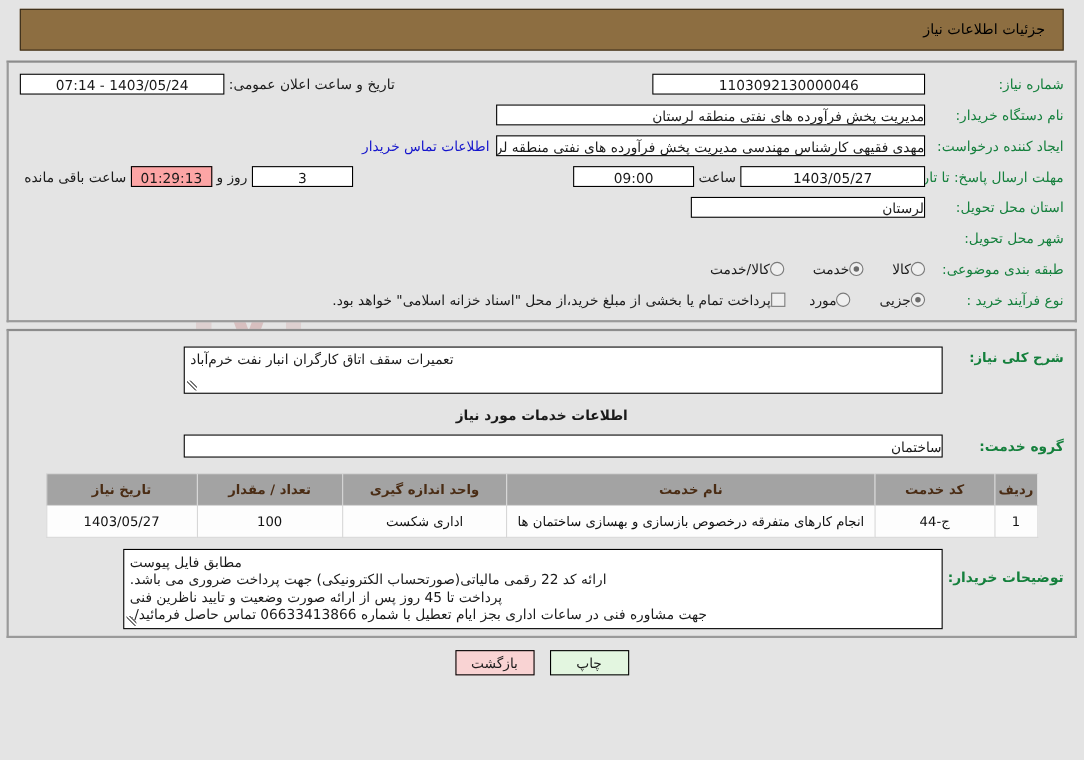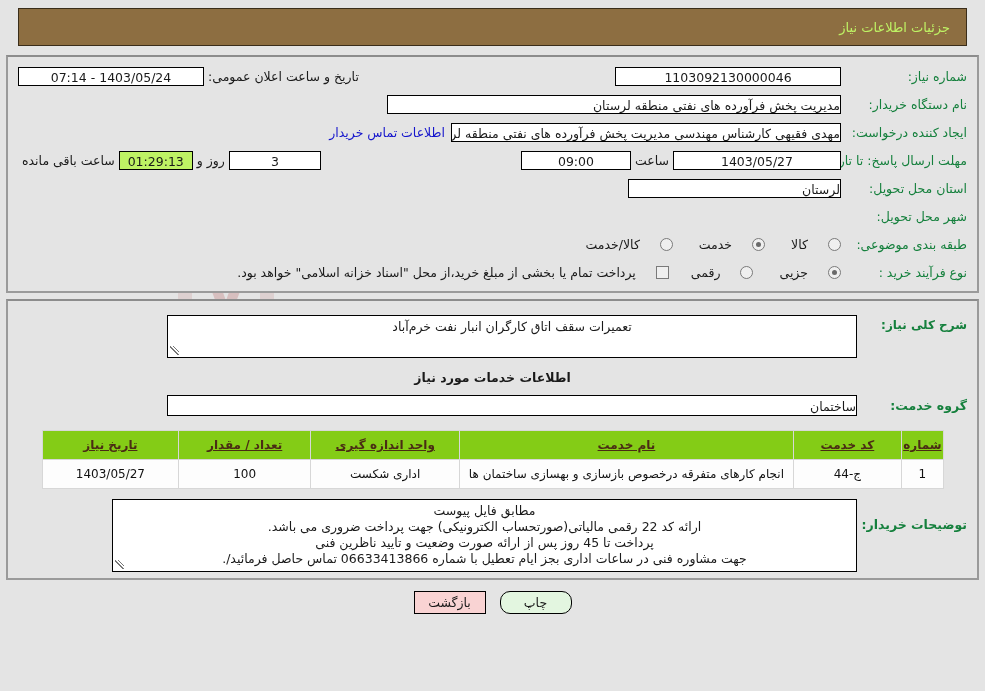--- a/index.html
+++ b/index.html
@@ -74,21 +74,21 @@
   }
 
   
   .page { position: relative; z-index: 2; }
 
   .title-bar {
     margin: 8px 18px 0 18px;
     height: 38px;
     background: #8d6e41;
     border: 1px solid #3a2d1a;
-    color: #bef264;
+    color: #000000;
     display: flex;
     align-items: center;
     justify-content: flex-start;
     padding: 0 16px;
     box-sizing: border-box;
   }
   .title-bar .t {
     font-size: 13px;
     font-weight: normal;
   }
@@ -133,25 +133,25 @@
     line-height: 19px;
     font-size: 12.5px;
     padding: 0 0;
     box-sizing: border-box;
     overflow: hidden;
     white-space: nowrap;
     text-align: center;
   }
   .box.rtltext { text-align: right; }
   .box.center { text-align: center; }
-  .box.cream { background: #bef264; }
-
-  
-  .w-need   { width: 226px; }
-  .w-org    { width: 454px; }
+  .box.cream { background: #fca5a5; }
+
+  
+  .w-need   { width: 248px; }
+  .w-org    { width: 390px; }
   .w-create { width: 390px; }
   .w-date   { width: 168px; }
   .w-time   { width: 110px; }
   .w-days   { width: 92px; }
   .w-count  { width: 74px; }
   .w-ann    { width: 186px; }
   .w-prov   { width: 213px; }
   .w-city   { width: 213px; }
 
   .link {
@@ -163,21 +163,21 @@
     cursor: pointer;
   }
 
   .spacer { flex: 1 1 auto; }
 
   
   .radio-group { display: flex; align-items: center; gap: 4px; }
   .radio-item {
     display: flex;
     align-items: center;
-    gap: 20px;
+    gap: 0;
     margin-left: 22px;
     font-size: 12.5px;
     white-space: nowrap;
     text-align: center;
   }
   .radio {
     width: 13px;
     height: 13px;
     border-radius: 50%;
     border: 1px solid #7a7a7a;
@@ -203,22 +203,22 @@
     display: inline-block;
     flex: 0 0 auto;
   }
 
   
   .ta {
     border: 1px solid #000;
     background: #fff;
     box-sizing: border-box;
     font-size: 12.5px;
-    padding: 3px 22px;
-    text-align: center;
+    padding: 3px 5px;
+    text-align: left;
     position: relative;
     line-height: 16px;
     white-space: pre-line;
     overflow: hidden;
   }
   .ta::after {
     content: "";
     position: absolute;
     left: 2px;
     bottom: 2px;
@@ -256,28 +256,27 @@
 
   
   table.items {
     width: 902px;
     border-collapse: collapse;
     margin: 14px auto 0 auto;
     background: #fff;
     font-size: 12px;
   }
   table.items th {
-    background: #84cc16;
+    background: #a3a3a3;
     color: #4a2c14;
     font-weight: bold;
     border: 1px solid #d7d7d7;
     height: 26px;
     text-align: center;
     font-size: 12px;
-    text-decoration: underline;
   }
   table.items td {
     border: 1px solid #d7d7d7;
     height: 26px;
     text-align: center;
     background: #fdfdfd;
     font-size: 12px;
     color: #111;
   }
   .col-radif { width: 36px; }
@@ -306,21 +305,21 @@
   }
   .btn {
     border: 1px solid #000;
     font-size: 12.5px;
     padding: 3px 0;
     width: 72px;
     text-align: center;
     cursor: pointer;
     box-sizing: border-box;
   }
-  .btn-print  { background: #e3f6e0; border-radius: 10px; }
+  .btn-print  { background: #e3f6e0; }
   .btn-back   { background: #f9d3d3; }
 </style>
 </head>
 <body>
 
 <div id="watermark">
   <div class="wm-shield"></div>
   <div class="wm-shield-in"></div>
   <div class="wm-v">V</div>
   <div class="wm-text">AriaTender.net</div>
@@ -394,21 +393,21 @@
 
     <div class="row">
       <span class="lbl">نوع فرآیند خرید :</span>
       <span class="radio-group">
         <span class="radio-item">
           <span class="radio on"></span>
           <span>جزیی</span>
         </span>
         <span class="radio-item">
           <span class="radio"></span>
-          <span>رقمی</span>
+          <span>مورد</span>
         </span>
       </span>
       <span class="radio-item">
         <span class="chk"></span>
         <span>پرداخت تمام یا بخشی از مبلغ خرید،از محل "اسناد خزانه اسلامی" خواهد بود.</span>
       </span>
     </div>
 
   </div>
 
@@ -422,21 +421,21 @@
     <div class="sec-head">اطلاعات خدمات مورد نیاز</div>
 
     <div class="grp-row">
       <span class="lbl">گروه خدمت:</span>
       <span class="box w-grp rtltext">ساختمان</span>
     </div>
 
     <table class="items">
       <thead>
         <tr>
-          <th class="col-radif">شماره</th>
+          <th class="col-radif">ردیف</th>
           <th class="col-code">کد خدمت</th>
           <th class="col-name">نام خدمت</th>
           <th class="col-unit">واحد اندازه گیری</th>
           <th class="col-qty">تعداد / مقدار</th>
           <th class="col-date">تاریخ نیاز</th>
         </tr>
       </thead>
       <tbody>
         <tr>
           <td>1</td>

